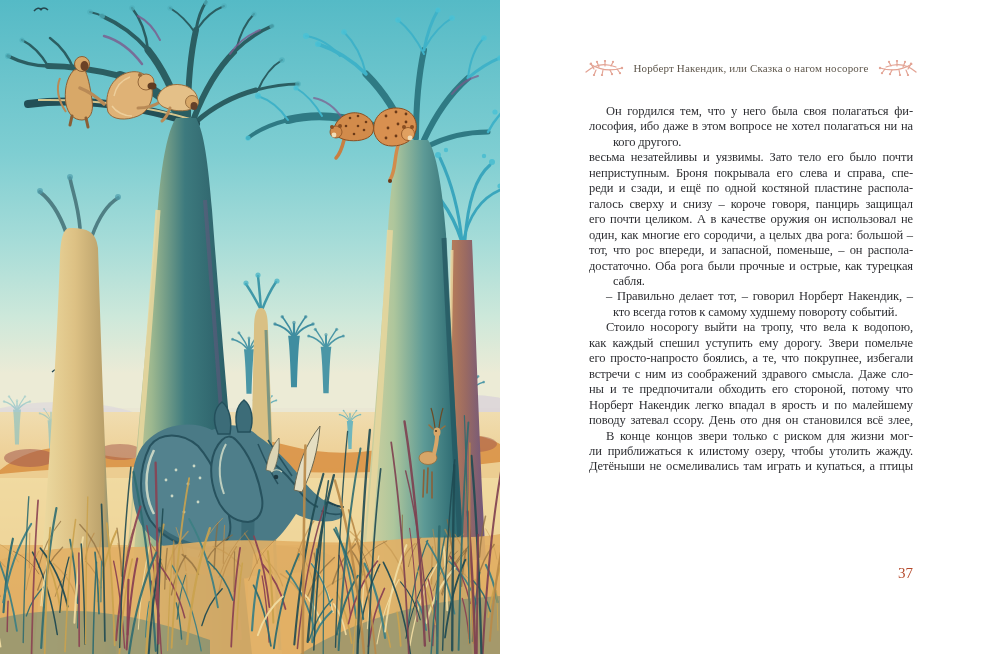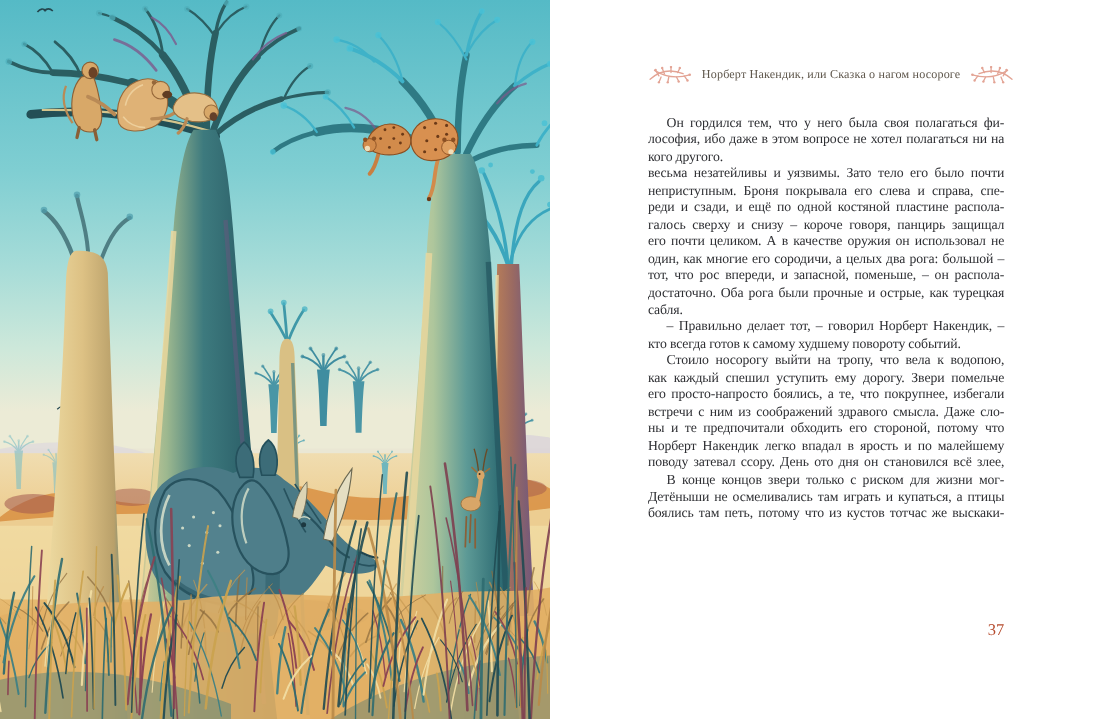--- a/index.html
+++ b/index.html
@@ -4,27 +4,27 @@
 <style>
   html,body{margin:0;padding:0;}
   body{width:1000px;height:654px;background:#ffffff;position:relative;overflow:hidden;
        font-family:"Liberation Serif", serif;}
   .page{position:absolute;top:0;height:654px;}
   #illustration-page{left:0;width:500px;}
   #text-page{left:500px;width:500px;}
   #illustration-page svg{display:block;}
   
   .col{position:absolute;left:89px;width:324px;}
-  .running-header{top:60px;display:flex;align-items:center;gap:9px;}
+  .running-header{top:60px;display:flex;align-items:center;justify-content:center;gap:9px;}
   .running-header .title{font-size:11px;color:#5f574c;letter-spacing:.15px;white-space:nowrap;}
   .ornament{flex:0 0 auto;display:block;}
   .body-text{top:104px;font-size:12.5px;line-height:15.45px;color:#2e2f33;letter-spacing:-0.1px;word-spacing:-0.2px;}
   .line{text-align:justify;text-align-last:justify;}
   .line.pi{text-indent:17px;}
-  .line.last{text-align-last:left;}
+  .line.last{text-align-last:left;margin-left:24px;}
   .folio{top:565px;text-align:right;font-size:15px;color:#b54a2c;}
 </style>
 </head>
 <body>
 
 <div class="page" id="illustration-page">
 <svg width="500" height="654" viewBox="0 0 500 654">
   <defs>
     <linearGradient id="skyG" x1="0" y1="0" x2="0" y2="1">
       <stop offset="0" stop-color="#55bac6"></stop>
@@ -652,18 +652,18 @@
       <div class="line pi">– Правильно делает тот, – говорил Норберт Накендик, –</div>
       <div class="line last">кто всегда готов к самому худшему повороту событий.</div>
       <div class="line pi">Стоило носорогу выйти на тропу, что вела к водопою,</div>
       <div class="line">как каждый спешил уступить ему дорогу. Звери помельче</div>
       <div class="line">его просто-напросто боялись, а те, что покрупнее, избегали</div>
       <div class="line">встречи с ним из соображений здравого смысла. Даже сло-</div>
       <div class="line">ны и те предпочитали обходить его стороной, потому что</div>
       <div class="line">Норберт Накендик легко впадал в ярость и по малейшему</div>
       <div class="line">поводу затевал ссору. День ото дня он становился всё злее,</div>
       <div class="line pi">В конце концов звери только с риском для жизни мог-</div>
+      <div class="line">ли приближаться к илистому озеру, чтобы утолить жажду.</div>
       <div class="line">Детёныши не осмеливались там играть и купаться, а птицы</div>
-      <div class="line">боялись там петь, потому что из кустов тотчас же выскаки-</div>
     </div>
 
   <div class="col folio" style="position:absolute;">37</div>
 </div>
 
 </body></html>

